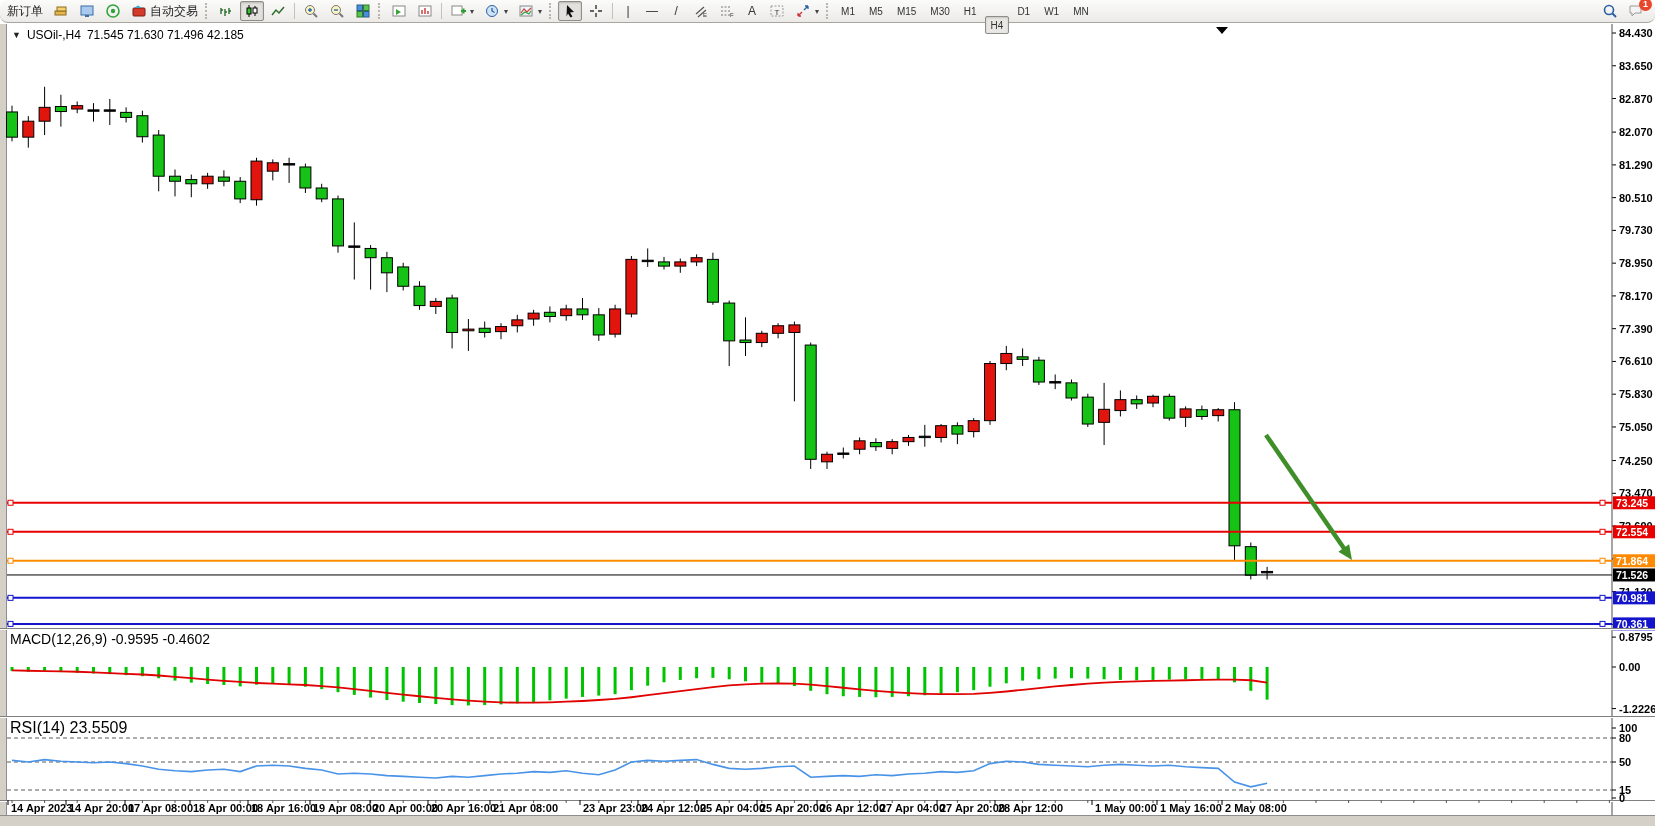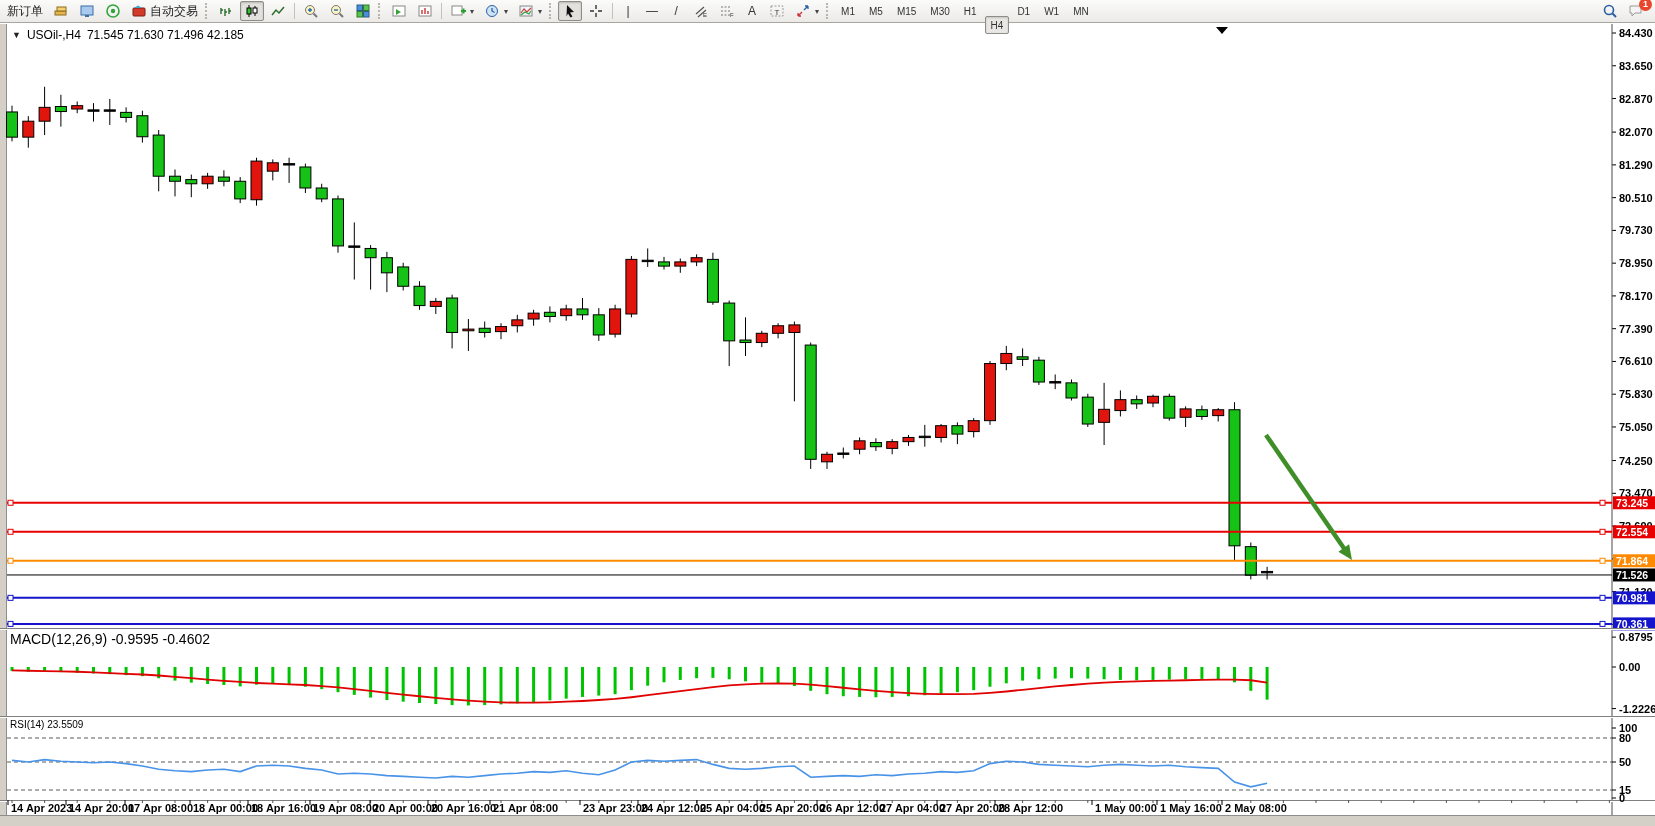--- a/index.html
+++ b/index.html
@@ -2,40 +2,40 @@
 <html><head>
 <meta charset="utf-8">
 <style>
   html,body{margin:0;padding:0;background:#c8c5bf;}
   *{box-sizing:border-box;}
   #app{position:relative;width:1655px;height:826px;background:#ffffff;overflow:hidden;
        font-family:"Liberation Sans","DejaVu Sans",sans-serif;}
   
   #toolbar{position:absolute;left:0;top:0;width:1655px;height:23px;z-index:5;
            display:flex;align-items:center;padding:0 2px;
-           background:linear-gradient(#fbfbfa,#ebeae7);border-bottom:1px solid #a9a6a0;}
+           background:linear-gradient(#fbfbfa,#ebeae7);border-bottom:1px solid #a9a6a0;border-radius:8px;}
   .tb-btn{height:20px;min-width:22px;display:flex;align-items:center;justify-content:center;
           gap:3px;padding:0 3px;margin:0 1px;border:1px solid transparent;border-radius:2px;
           font-size:12px;color:#222;cursor:default;white-space:nowrap;}
   .tb-btn.active{border:1px solid #8f8d88;background:#e3e1dd;box-shadow:inset 0 1px 2px rgba(0,0,0,.18);}
   .tb-sep{width:1px;height:16px;background:#c4c1bb;margin:0 3px;}
   .tb-handle{width:4px;height:16px;border-left:2px dotted #b9b6b0;margin:0 4px 0 2px;}
   .tb-caret{font-size:8px;color:#444;margin-left:1px;}
   .tf-btn{height:18px;padding:0 5px;margin:0 1px;display:flex;align-items:center;
           font-size:10px;color:#333;border:1px solid transparent;border-radius:2px;}
   .tf-btn.active{border:1px solid #8f8d88;background:#e9e7e3;box-shadow:inset 0 1px 2px rgba(0,0,0,.15);margin-top:28px;}
   #tb-right{margin-left:auto;display:flex;align-items:center;margin-right:4px;}
   .badge-dot{position:absolute;top:-4px;right:-5px;background:#e8472b;color:#fff;font-size:9px;
              font-weight:bold;border-radius:8px;min-width:13px;height:13px;line-height:13px;
              text-align:center;padding:0 2px;}
   
   .ovl{position:absolute;z-index:3;color:#000;}
   #chart-title{left:12px;top:28px;font-size:12px;display:flex;gap:6px;align-items:center;}
   #macd-label{left:10px;top:631px;font-size:14px;}
-  #rsi-label{left:10px;top:719px;font-size:10px;text-align:center;}
+  #rsi-label{left:10px;top:719px;font-size:16px;text-align:center;}
   .tri{font-size:9px;color:#222;}
   svg text{font-family:"Liberation Sans","DejaVu Sans",sans-serif;}
 </style>
 </head>
 <body>
 
 <div id="app">
 
   <svg id="chart-svg" width="1655" height="826" style="position:absolute;left:0;top:0;z-index:1">
       <rect x="0" y="24" width="1655" height="802" fill="#fff"></rect>

